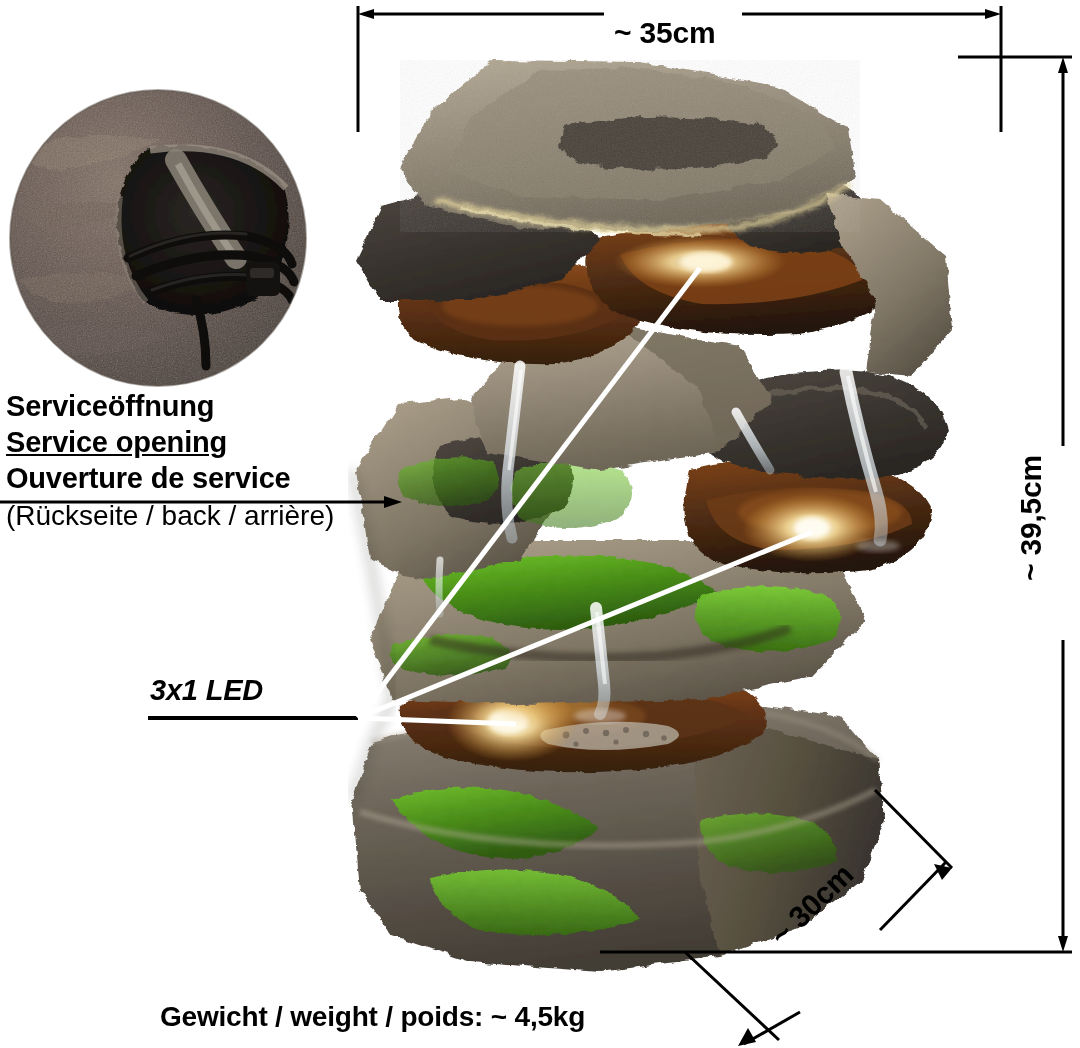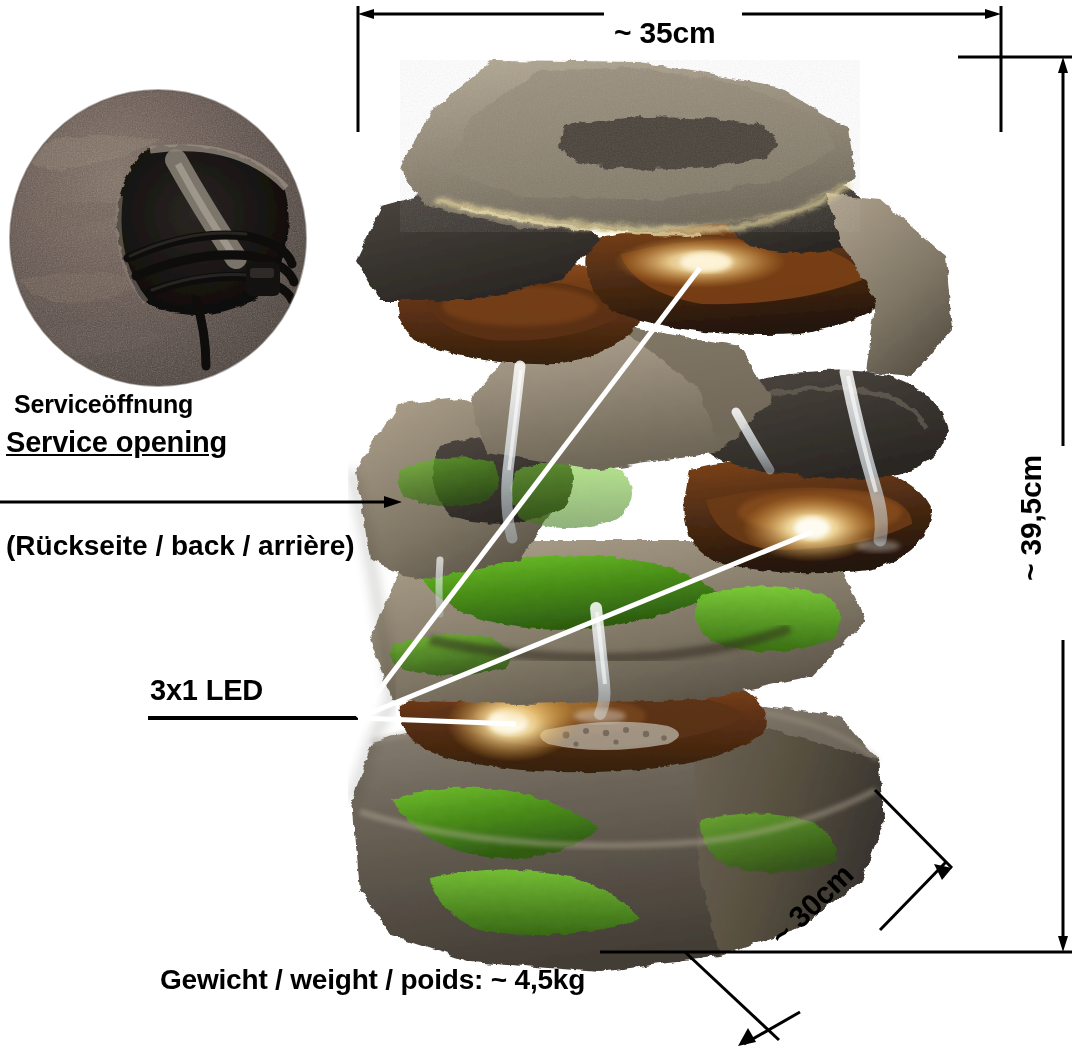--- a/index.html
+++ b/index.html
@@ -26,26 +26,26 @@
   .txt {
     position: absolute;
     color: #000000;
     white-space: nowrap;
     line-height: 1.0;
   }
   .bold {
     font-weight: bold;
     letter-spacing: -0.2px;
   }
-  .label-service-1 { left: 6px;  top: 392px; font-size: 25px; margin-left: 8px; }
+  .label-service-1 { left: 6px;  top: 392px; font-size: 29px; }
   .label-service-2 { left: 6px;  top: 428px; font-size: 29px; text-decoration: underline; }
   .label-service-3 { left: 6px;  top: 464px; font-size: 29px; }
-  .label-service-4 { left: 6px;  top: 532px; font-size: 28px; font-weight: bold; }
-  .label-led       { left: 150px; top: 676px; font-size: 29px; }
-  .label-weight    { left: 160px; top: 966px; font-size: 28px; }
+  .label-service-4 { left: 6px;  top: 502px; font-size: 28px; font-weight: normal; }
+  .label-led       { left: 150px; top: 676px; font-size: 29px; font-style: italic; }
+  .label-weight    { left: 160px; top: 1003px; font-size: 28px; }
   .label-width {
     left: 614px; top: 18px; font-size: 30px;
   }
   .label-height {
     left: 1016px; top: 455px; font-size: 30px;
     transform-origin: left top;
     transform: rotate(-90deg) translate(-100%, 0);
   }
   .label-depth {
     left: 812px; top: 905px; font-size: 30px;
@@ -398,20 +398,21 @@
       <line x1="148" y1="718" x2="358" y2="718" stroke="#000000" stroke-width="4"></line>
 
       <line x1="358" y1="718" x2="700" y2="268" stroke="#ffffff" stroke-width="5"></line>
       <line x1="358" y1="718" x2="812" y2="532" stroke="#ffffff" stroke-width="5"></line>
       <line x1="358" y1="718" x2="516" y2="724" stroke="#ffffff" stroke-width="5"></line>
     </g>
   </svg>
 
   <div class="txt bold label-service-1">Serviceöffnung</div>
   <div class="txt bold label-service-2">Service opening</div>
+  <div class="txt bold label-service-3">Ouverture de service</div>
   <div class="txt label-service-4">(Rückseite / back / arrière)</div>
 
   <div class="txt bold label-led">3x1 LED</div>
 
   <div class="txt bold label-weight">Gewicht / weight / poids: ~ 4,5kg</div>
 
   <div class="txt bold label-width">~ 35cm</div>
 
   <div class="txt bold label-height">~ 39,5cm</div>
 

